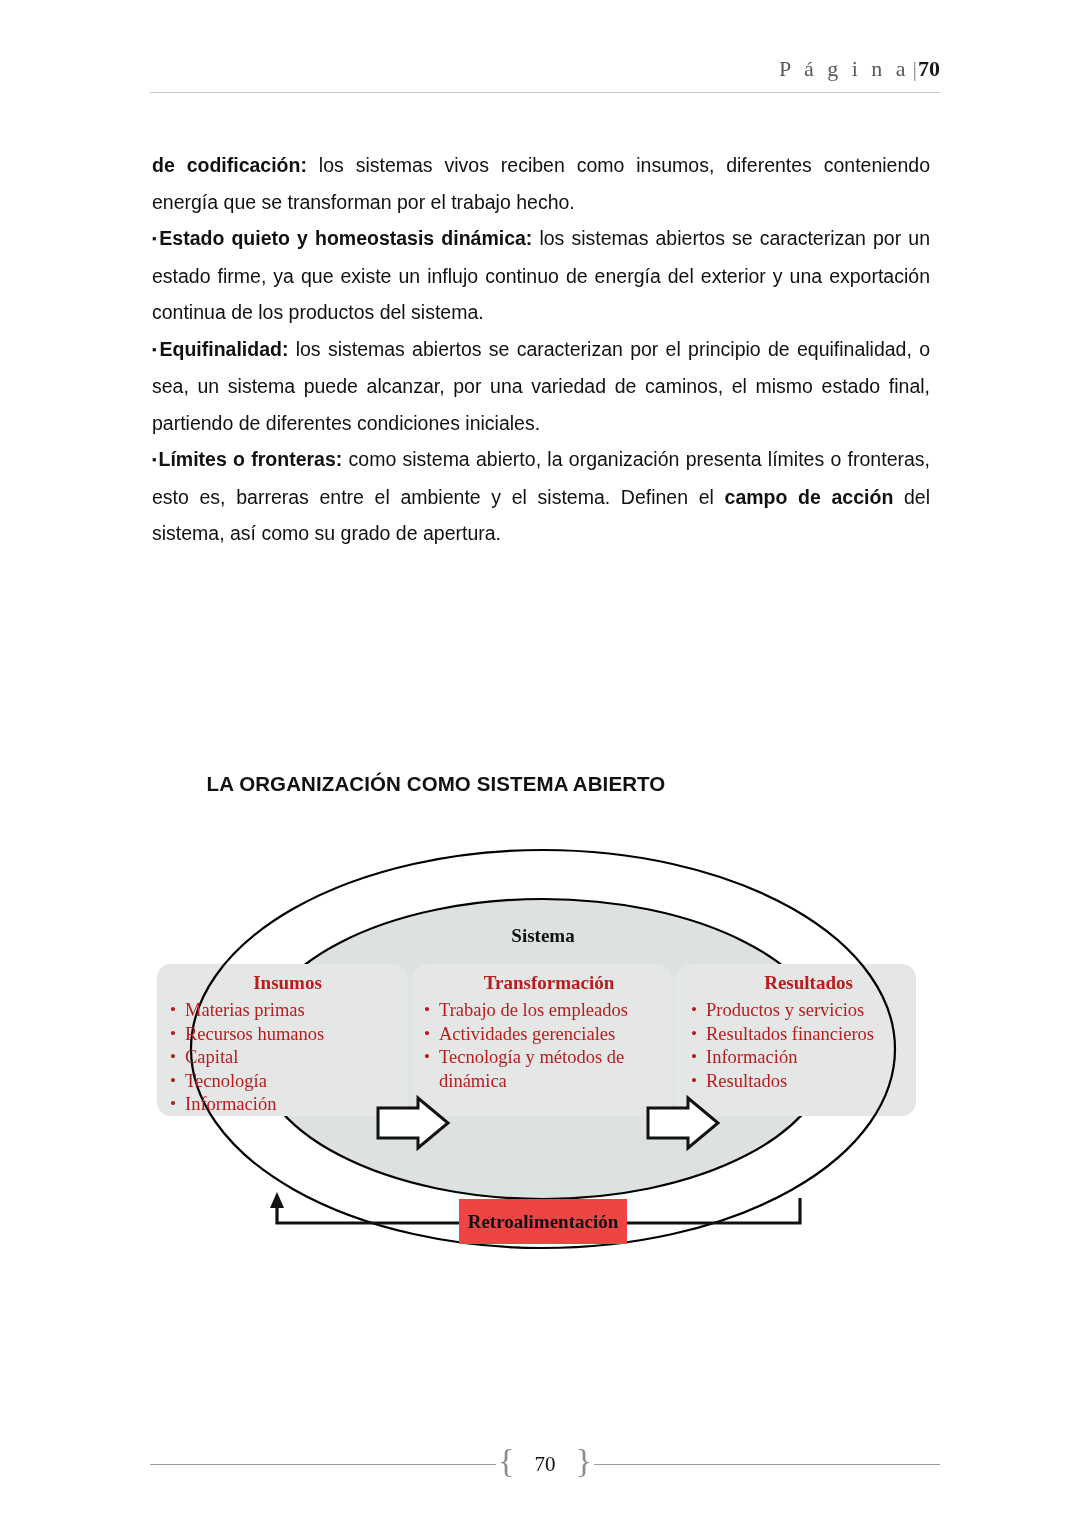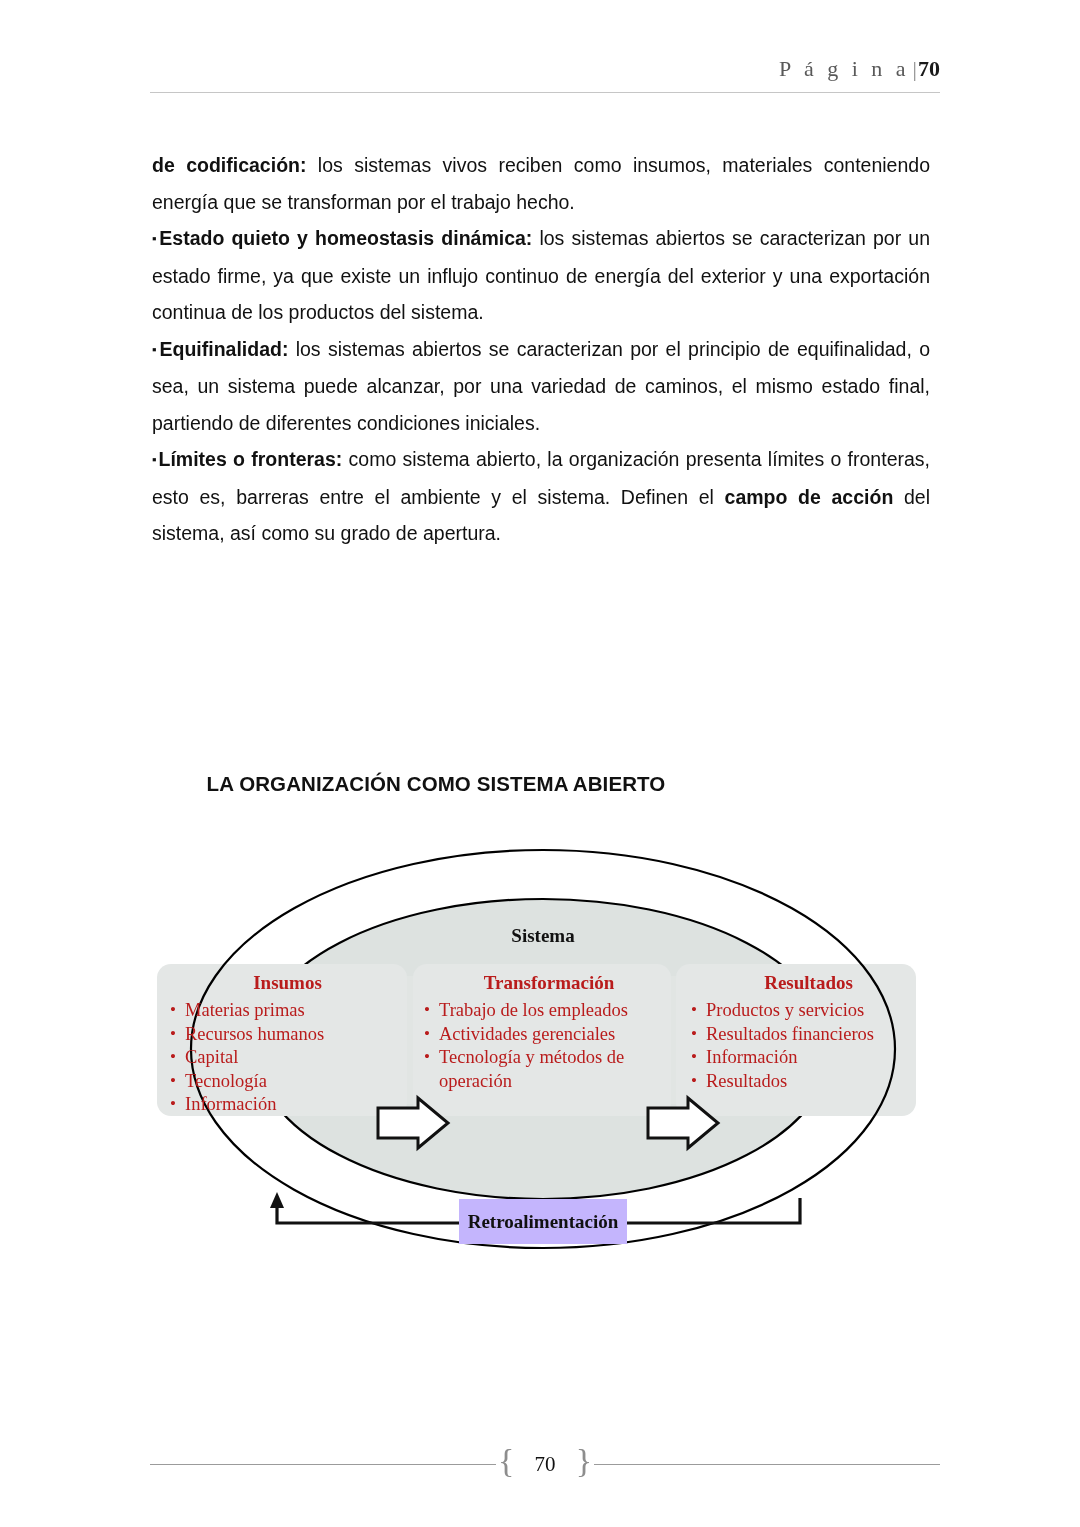--- a/index.html
+++ b/index.html
@@ -140,21 +140,21 @@
 
   .lbl {
     position: absolute;
     font-family: "Liberation Serif", serif;
     font-weight: bold;
     font-size: 19px;
     color: #111111;
     white-space: nowrap;
   }
   .lbl-feedback {
-    background: #c4b5fd;
+    background: #ef4444;
     padding: 12px 9px;
     text-align: center;
   }
 
   
   .footer {
     position: absolute;
     left: 150px;
     top: 1449px;
     width: 790px;
@@ -200,21 +200,21 @@
 </head>
 <body>
 
 <div class="page-header">
   <span class="hdr-word">P á g i n a</span><span class="hdr-bar">|</span><span class="hdr-num">70</span>
 </div>
 <div class="header-rule"></div>
 
 <div class="content">
 
-  <p class="para"><b>de codificación:</b><span> los sistemas vivos reciben como insumos, materiales conteniendo energía que se transforman por el trabajo hecho.</span></p>
+  <p class="para"><b>de codificación:</b><span> los sistemas vivos reciben como insumos, diferentes conteniendo energía que se transforman por el trabajo hecho.</span></p>
 
   <p class="para"><span class="sq-bullet">▪</span><b>Estado quieto  y homeostasis dinámica:</b><span> los sistemas abiertos se caracterizan por un estado firme, ya que existe un influjo continuo de energía del exterior y una exportación continua de los productos del sistema.</span></p>
 
   <p class="para"><span class="sq-bullet">▪</span><b>Equifinalidad:</b><span> los sistemas abiertos se caracterizan por el principio de equifinalidad, o sea, un sistema puede alcanzar, por una variedad de caminos, el mismo estado final, partiendo de diferentes condiciones iniciales.</span></p>
 
   <p class="para"><span class="sq-bullet">▪</span><b>Límites o fronteras:</b><span> como sistema abierto, la organización presenta límites o fronteras, esto es, barreras entre el ambiente y el sistema. Definen el </span><b>campo de acción</b><span> del sistema, así como su grado de apertura.</span></p>
 
 </div>
 
 <div class="figure">
@@ -255,21 +255,21 @@
         <li>Información</li>
       </ul>
     </div>
 
     <div class="col" style="left:276px; top:138px; width:250px;">
       <div class="col-title">Transformación</div>
       <ul>
         <li>Trabajo de los empleados</li>
         <li>Actividades gerenciales</li>
         <li>Tecnología y métodos de</li>
-        <li class="cont">operación</li>
+        <li class="cont">dinámica</li>
       </ul>
     </div>
 
     <div class="col" style="left:543px; top:138px; width:235px;">
       <div class="col-title">Resultados</div>
       <ul>
         <li>Productos y servicios</li>
         <li>Resultados financieros</li>
         <li>Información</li>
         <li>Resultados</li>

